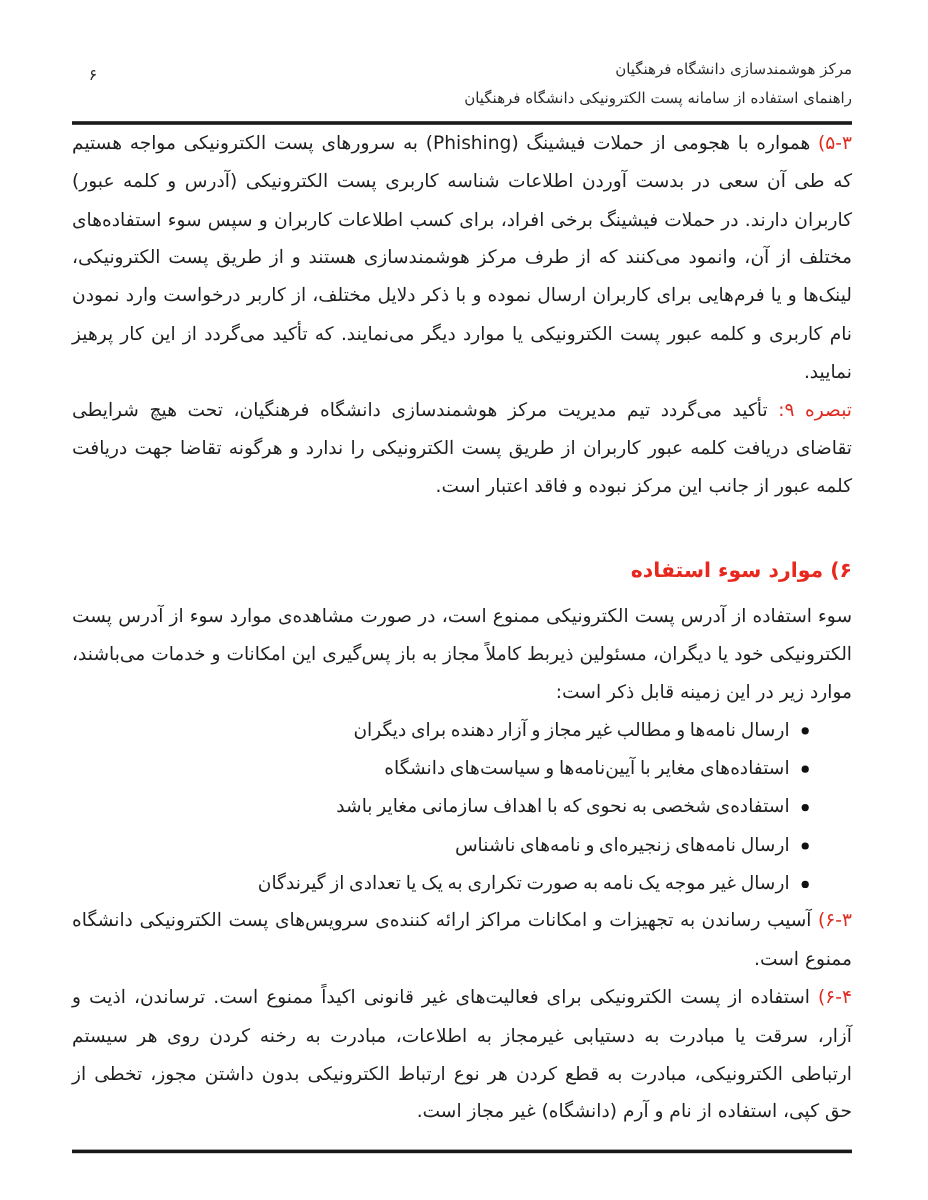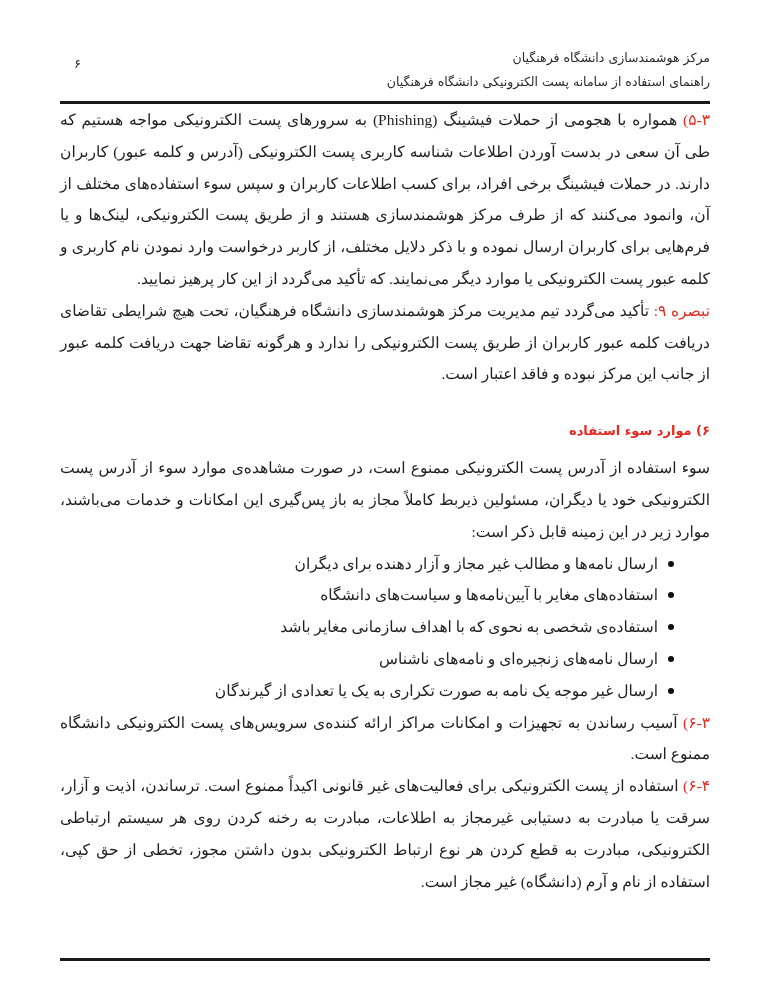--- a/index.html
+++ b/index.html
@@ -51,29 +51,29 @@
     top: 958px;
     margin: 0;
   }
   
   .content {
     font-size: 15.5px;
     line-height: 31.8px;
     text-align: justify;
     text-justify: inter-word;
   }
-  .content p { margin: 0; font-family: Liberation Serif, serif; }
+  .content p { margin: 0; }
   .marker { color: #df2b20; }
   .note-label { color: #df2b20; }
   .section-heading {
     color: #e8281e;
     font-weight: bold;
-    font-size: 13px;
+    font-size: 17px;
     line-height: 27px;
-    margin: 27px 0 8px 0;
+    margin: 41px 0 8px 0;
     text-align: right;
   }
   ul.misuse-list {
     list-style: none;
     margin: 0;
     padding: 0 36px 0 0;
   }
   ul.misuse-list li {
     display: flex;
     align-items: flex-start;

